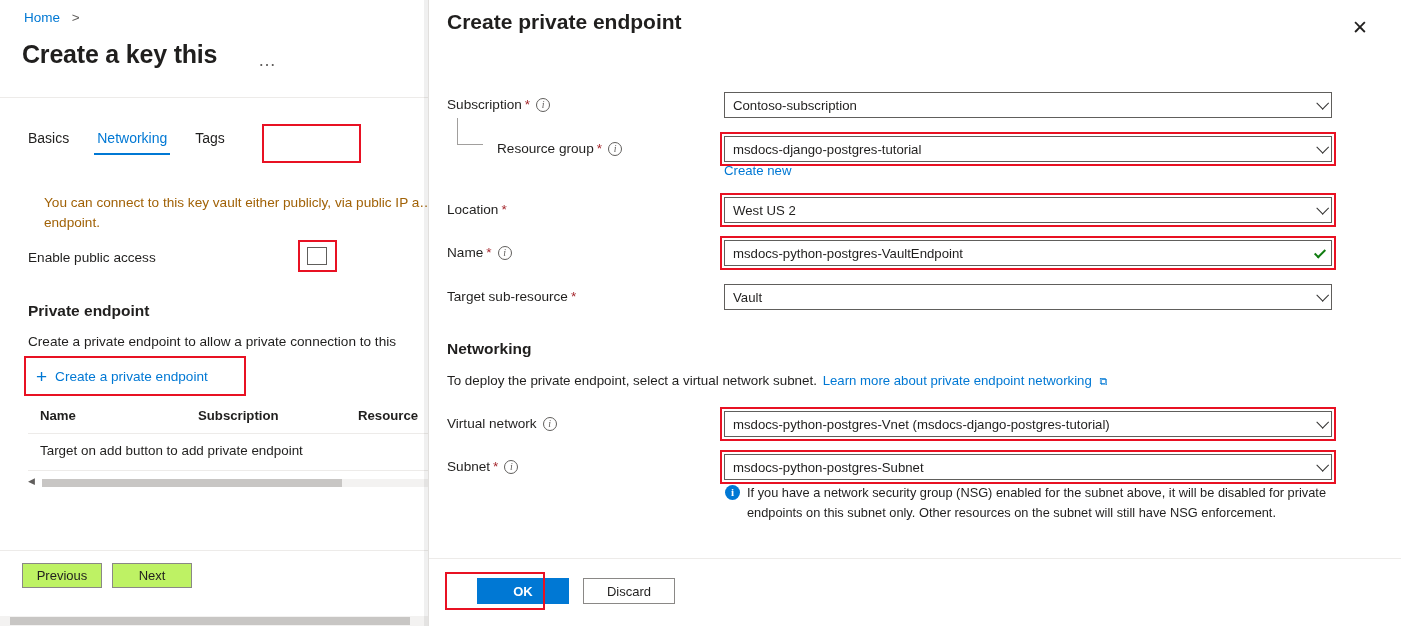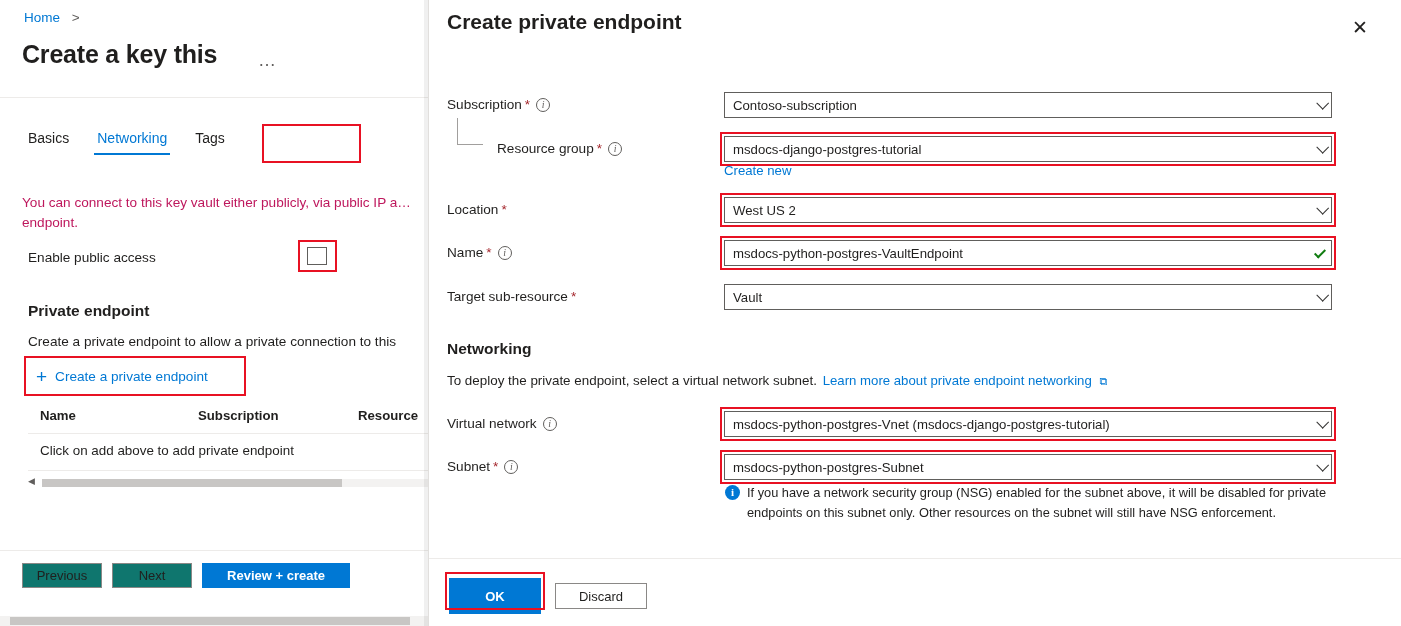--- a/index.html
+++ b/index.html
@@ -29,21 +29,21 @@
   .tab:first-child { padding-left: 4px; }
   .tab.selected { color: #0078d4; font-weight: 400; }
   .tab.selected::after {
     content: ""; position: absolute; left: 11px; right: 11px; bottom: 0; height: 2px; background: #0078d4;
   }
   .tab-highlight {
     position: absolute; left: 262px; top: 124px; width: 99px; height: 39px;
     border: 2px solid #e81123; pointer-events: none;
   }
 
-  .body-text { position: absolute; left: 22px; top: 193px; width: 400px; font-size: 13.6px; line-height: 1.45; color: #be185d; }
+  .body-text { position: absolute; left: 44px; top: 193px; width: 400px; font-size: 13.6px; line-height: 1.45; color: #a16207; }
 
   .enable-row { position: absolute; left: 28px; top: 250px; font-size: 13.6px; color: #201f1e; }
   .checkbox-box {
     position: absolute; left: 298px; top: 240px; width: 39px; height: 32px;
     border: 2px solid #e81123;
   }
   .checkbox {
     position: absolute; left: 307px; top: 247px; width: 20px; height: 18px;
     border: 1px solid #605e5c; background: #fff;
   }
@@ -69,21 +69,21 @@
 
   .hscroll { position: absolute; left: 28px; top: 476px; width: 400px; height: 14px; }
   .hscroll .track { position: absolute; left: 14px; right: 0; top: 3px; height: 8px; background: #f3f2f1; }
   .hscroll .thumb { position: absolute; left: 14px; width: 300px; top: 3px; height: 8px; background: #c8c6c4; }
   .hscroll .arrow-l { position: absolute; left: 0; top: 0; font-size: 9px; color: #605e5c; }
 
   .footer-rule { position: absolute; left: 0; top: 550px; width: 428px; height: 1px; background: #edebe9; }
   .footer-btns { position: absolute; left: 22px; top: 563px; display: flex; gap: 10px; align-items: center; }
   .btn {
     height: 25px; min-width: 80px; padding: 0 12px; font-size: 13px;
-    border: 1px solid #8a8886; background: #0f766e; color: #201f1e;
+    border: 1px solid #8a8886; background: #bef264; color: #201f1e;
     display: flex; align-items: center; justify-content: center; cursor: default;
   }
   .btn.primary { background: #0078d4; border-color: #0078d4; color: #fff; font-weight: 600; min-width: 148px; }
 
   .bottom-scroll { position: absolute; left: 0; top: 616px; width: 428px; height: 10px; background: #f3f2f1; }
   .bottom-scroll .thumb { position: absolute; left: 10px; top: 1px; width: 400px; height: 8px; background: #c8c6c4; }
 
   
   .panel {
     position: absolute; left: 428px; top: 0; width: 973px; height: 626px;
@@ -132,22 +132,22 @@
   .nsg-icon {
     position: absolute; left: 296px; top: 485px; width: 15px; height: 15px; border-radius: 50%;
     background: #0078d4; color: #fff; font-size: 11px; line-height: 15px; text-align: center;
     font-family: "Liberation Serif", serif; font-weight: bold;
   }
   .nsg-text { position: absolute; left: 318px; top: 483px; width: 592px; font-size: 12.8px; color: #201f1e; line-height: 1.55; }
 
   .panel-footer-rule { position: absolute; left: 0; top: 558px; width: 973px; height: 1px; background: #edebe9; }
   .panel-btns { position: absolute; left: 20px; top: 578px; display: flex; gap: 14px; align-items: center; }
   .btn-ok {
-    width: 92px; height: 36px; background: #0078d4; border: 1px solid #0078d4; color: #fff;
-    font-size: 13px; font-weight: 600; display: flex; align-items: center; justify-content: center; cursor: default;
+    width: 92px; height: 26px; background: #0078d4; border: 1px solid #0078d4; color: #fff;
+    font-size: 13px; font-weight: 600; display: flex; align-items: center; justify-content: center; cursor: default; margin-left: 28px;
   }
   .btn-discard {
     width: 92px; height: 26px; background: #fff; border: 1px solid #8a8886; color: #201f1e;
     font-size: 13px; display: flex; align-items: center; justify-content: center; cursor: default;
   }
   .ok-redbox { position: absolute; left: 16px; top: 572px; width: 100px; height: 38px; border: 2px solid #e81123; }
 </style>
 </head>
 <body>
 
@@ -185,34 +185,33 @@
       <span class="create-pe-plus">+</span>
       <span class="create-pe-label">Create a private endpoint</span>
     </div>
 
     <div class="pe-table-head">
       <span class="th-name">Name</span>
       <span class="th-sub">Subscription</span>
       <span class="th-res">Resource</span>
     </div>
     <div class="pe-head-rule"></div>
-    <div class="pe-empty">Click on add above to add private endpoint</div>
+    <div class="pe-empty">Target on add button to add private endpoint</div>
     <div class="pe-row-rule"></div>
 
     <div class="hscroll">
       <span class="arrow-l">◀</span>
       <div class="track"></div>
       <div class="thumb"></div>
     </div>
 
     <div class="footer-rule"></div>
     <div class="footer-btns">
       <div class="btn">Previous</div>
       <div class="btn">Next</div>
-      <div class="btn primary">Review + create</div>
     </div>
 
     <div class="bottom-scroll">
       <div class="thumb"></div>
     </div>
   </div>
 
   <div class="panel-shadow"></div>
 
   <div class="panel">

